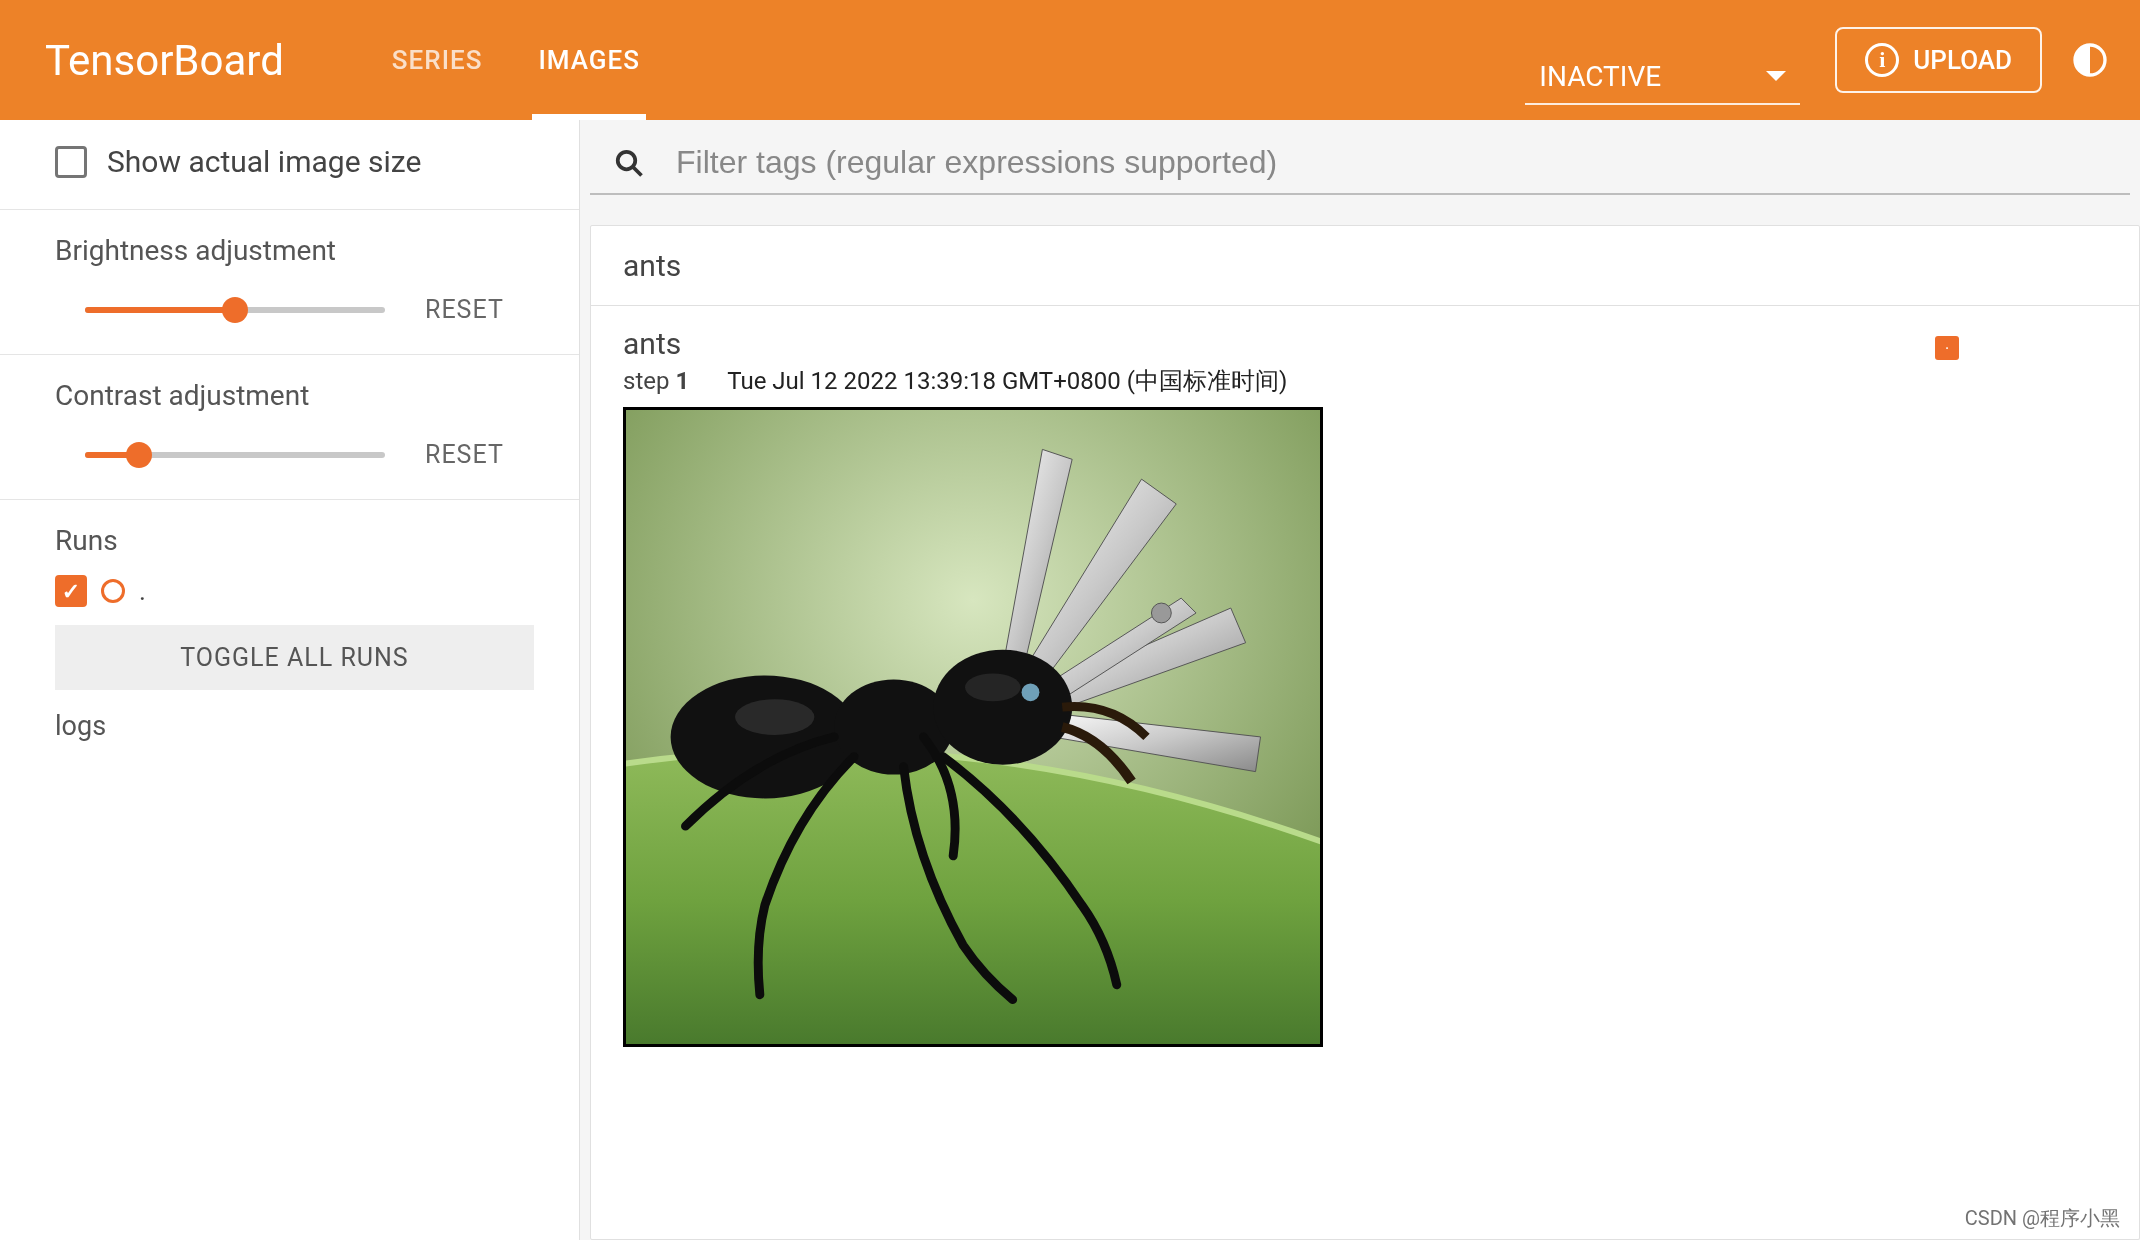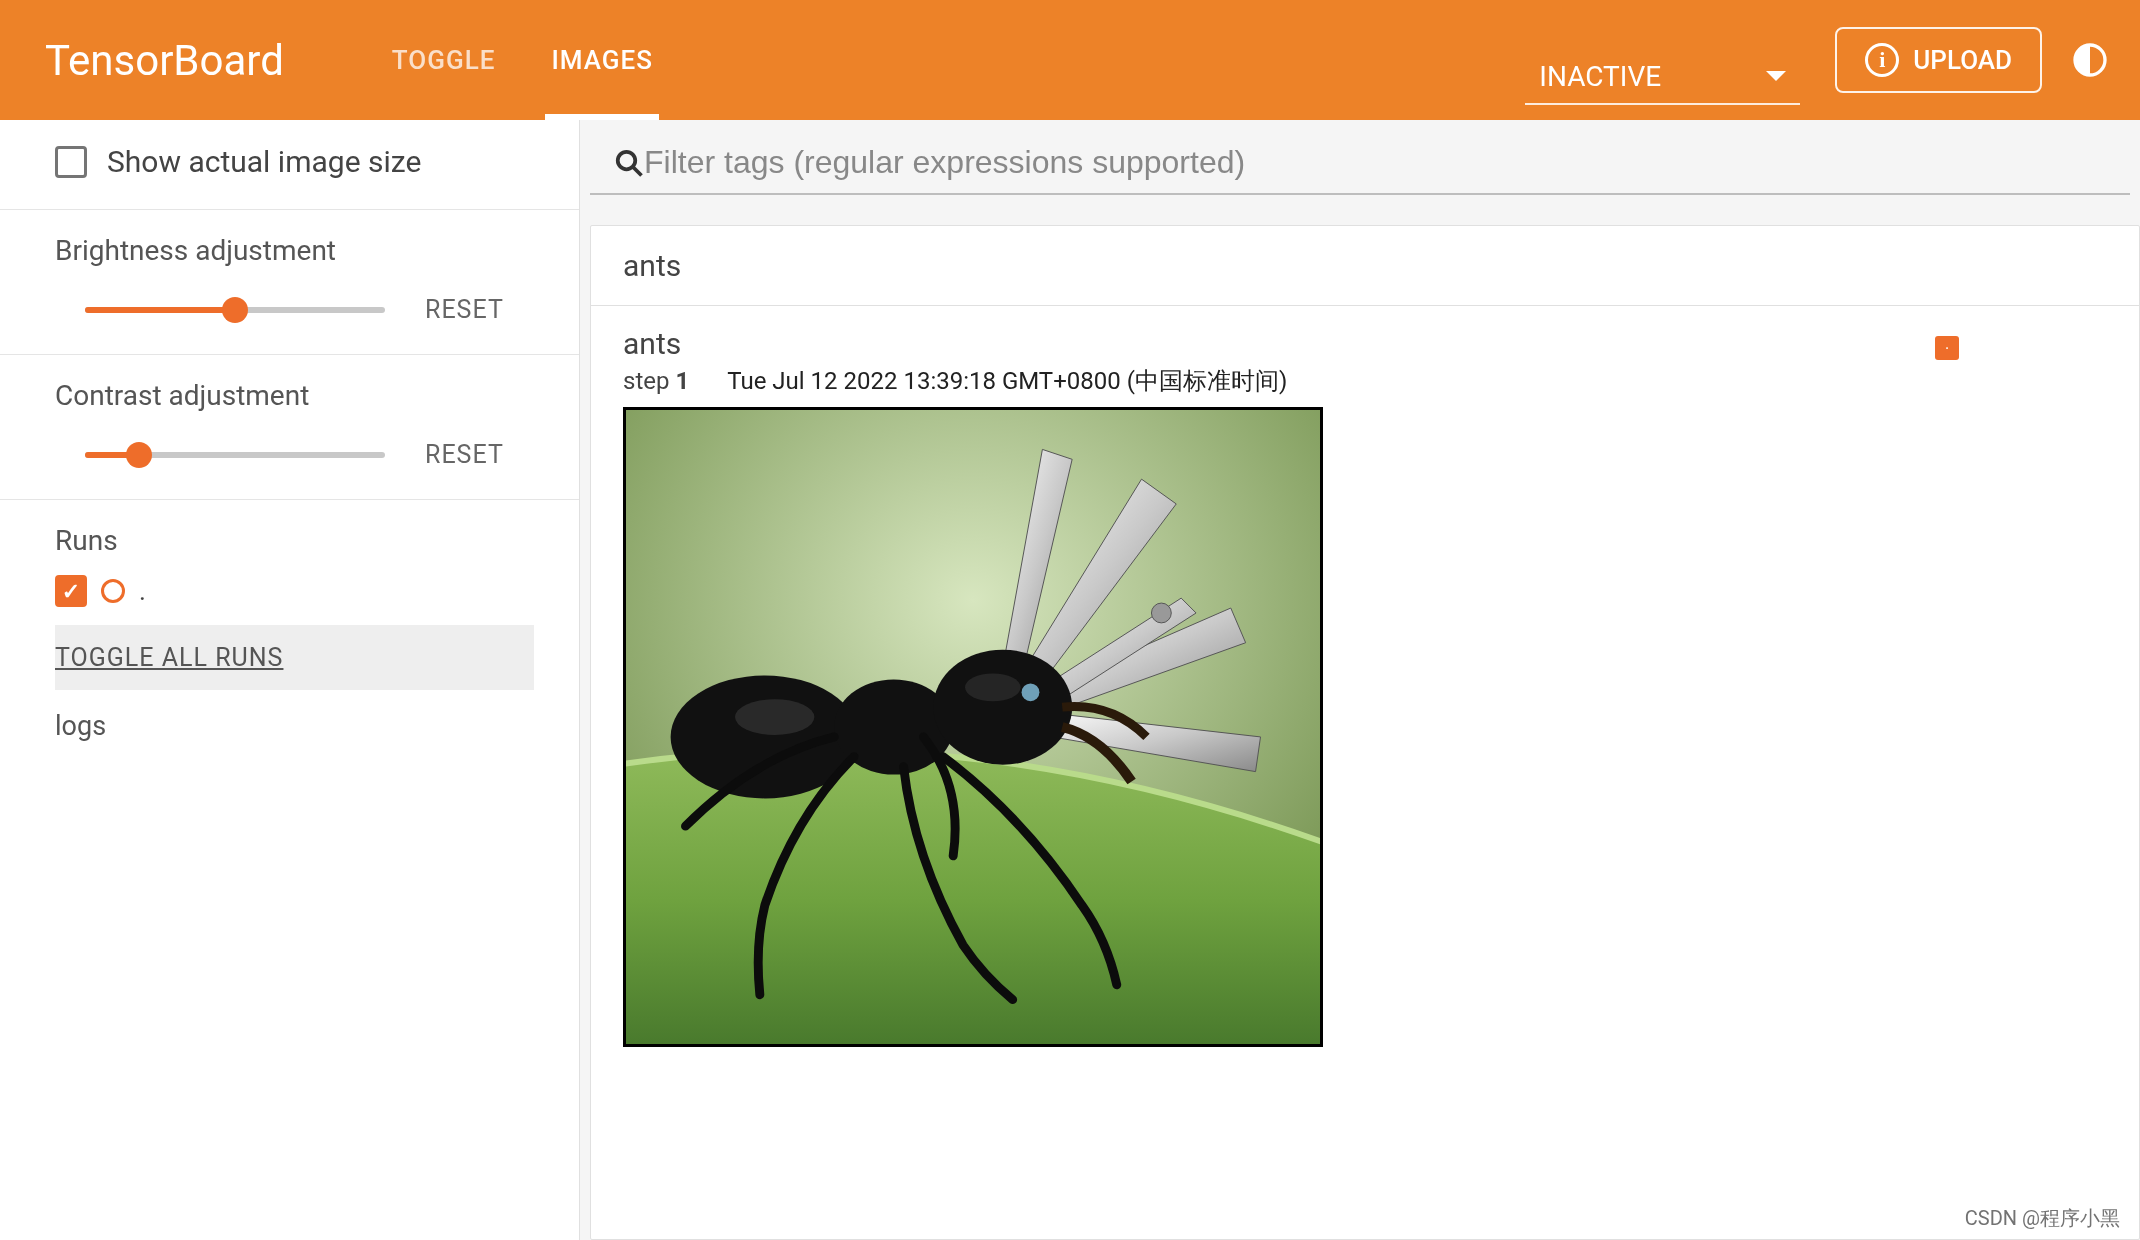--- a/index.html
+++ b/index.html
@@ -196,39 +196,39 @@
     border-radius: 50%;
     cursor: pointer;
   }
   .run-name { font-size: 26px; color:#444; }
   .toggle-all {
     width: 100%;
     background: #eeeeee;
     color: #555;
     font-size: 25px;
     letter-spacing: 1px;
+    text-align: center;
     padding: 18px 0;
     cursor: pointer;
     margin-bottom: 14px;
-    text-decoration: underline;
   }
   .logs-label { font-size: 27px; color: #555; padding-top: 6px; }
 
   
   .main {
     flex: 1;
     padding: 0;
     display: flex;
     flex-direction: column;
     overflow: hidden;
   }
   .filter-bar {
     display: flex;
     align-items: center;
-    gap: 0;
+    gap: 32px;
     padding: 24px 20px 12px 24px;
     border-bottom: 2px solid #bdbdbd;
     margin: 0 10px 30px 10px;
   }
   .search-icon {
     width: 30px; height: 30px; flex-shrink:0;
   }
   .filter-input {
     flex:1;
     border: none;
@@ -297,21 +297,21 @@
     font-size: 20px;
     color: #737373;
   }
 </style>
 </head>
 <body>
 
 <div class="header">
   <div class="logo">TensorBoard</div>
   <div class="tabs">
-    <div class="tab">TOGGLE</div>
+    <div class="tab">SERIES</div>
     <div class="tab active">IMAGES</div>
   </div>
   <div class="header-spacer"></div>
   <div class="inactive-dd">
     <span>INACTIVE</span>
     <span class="arrow"></span>
   </div>
   <div class="upload-btn">
     <span class="info-icon">i</span>
     <span>UPLOAD</span>

